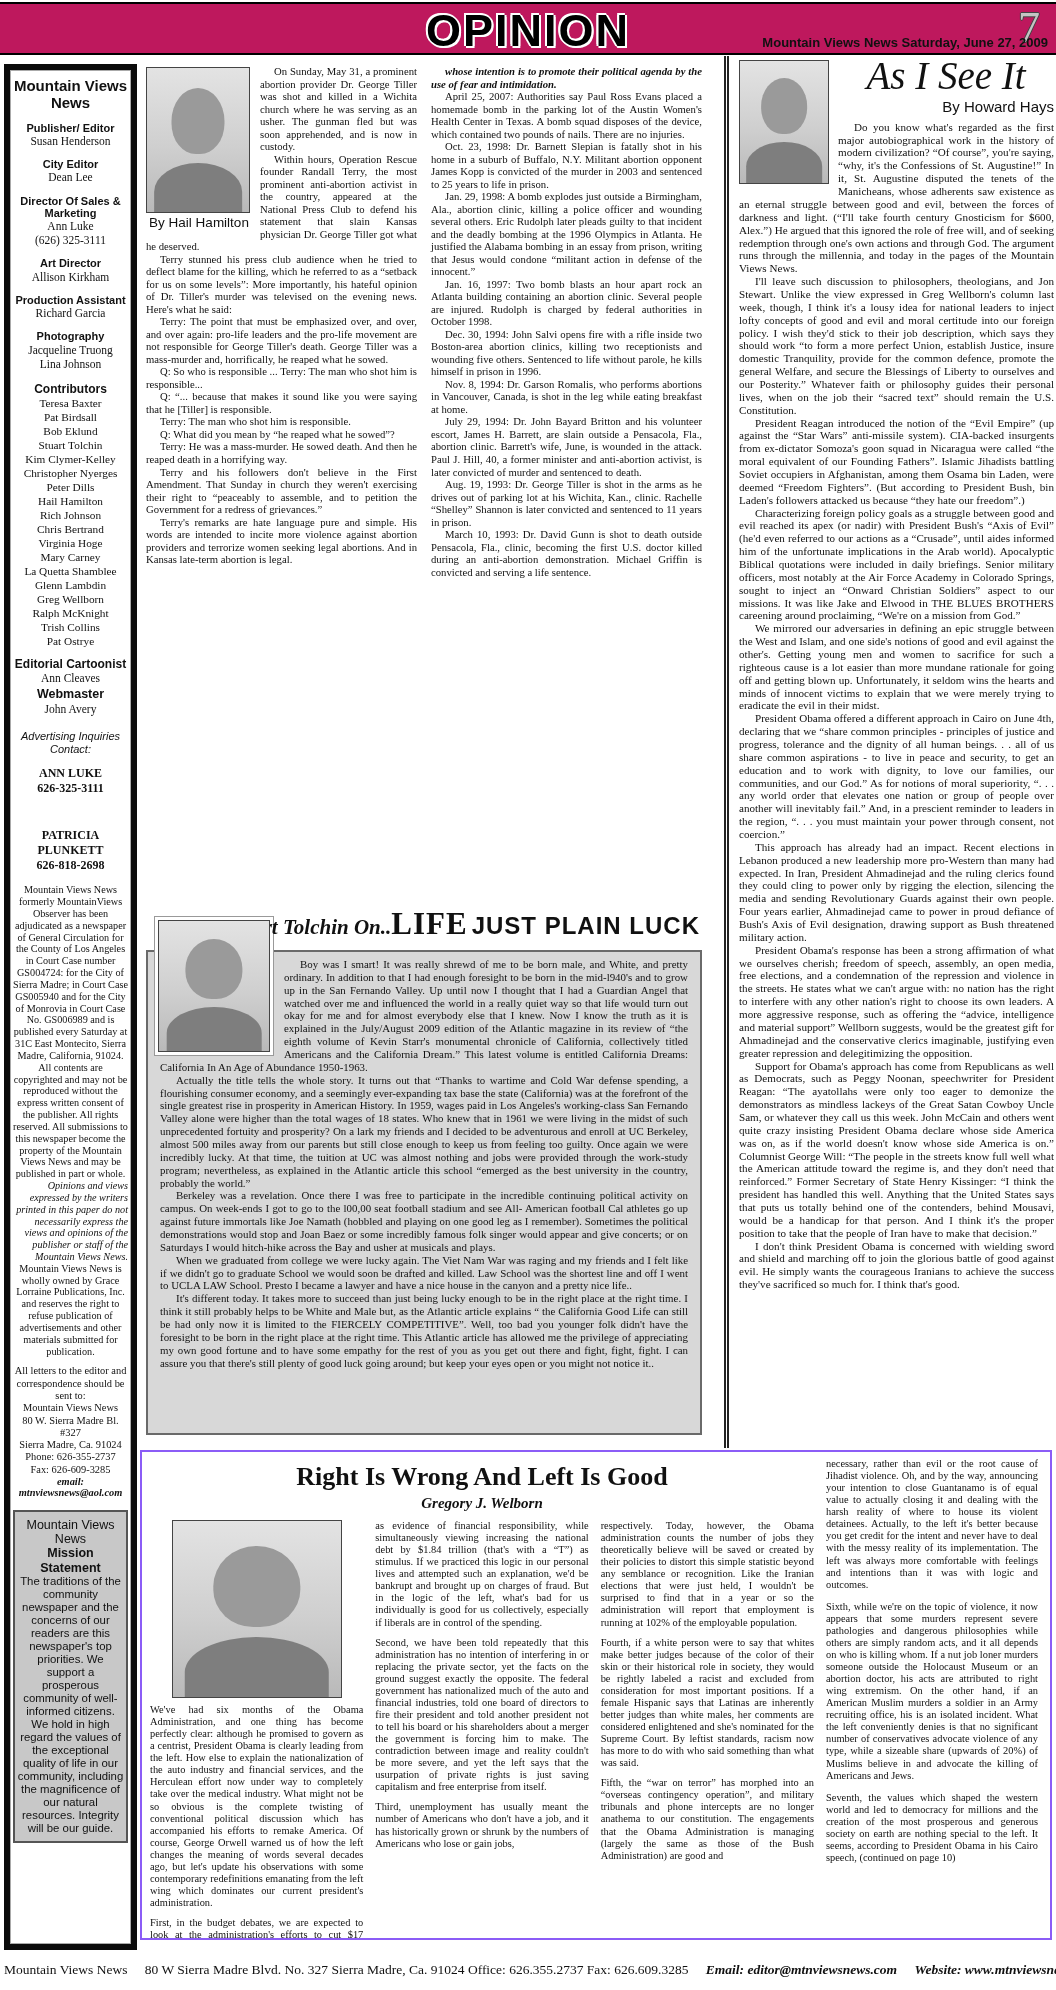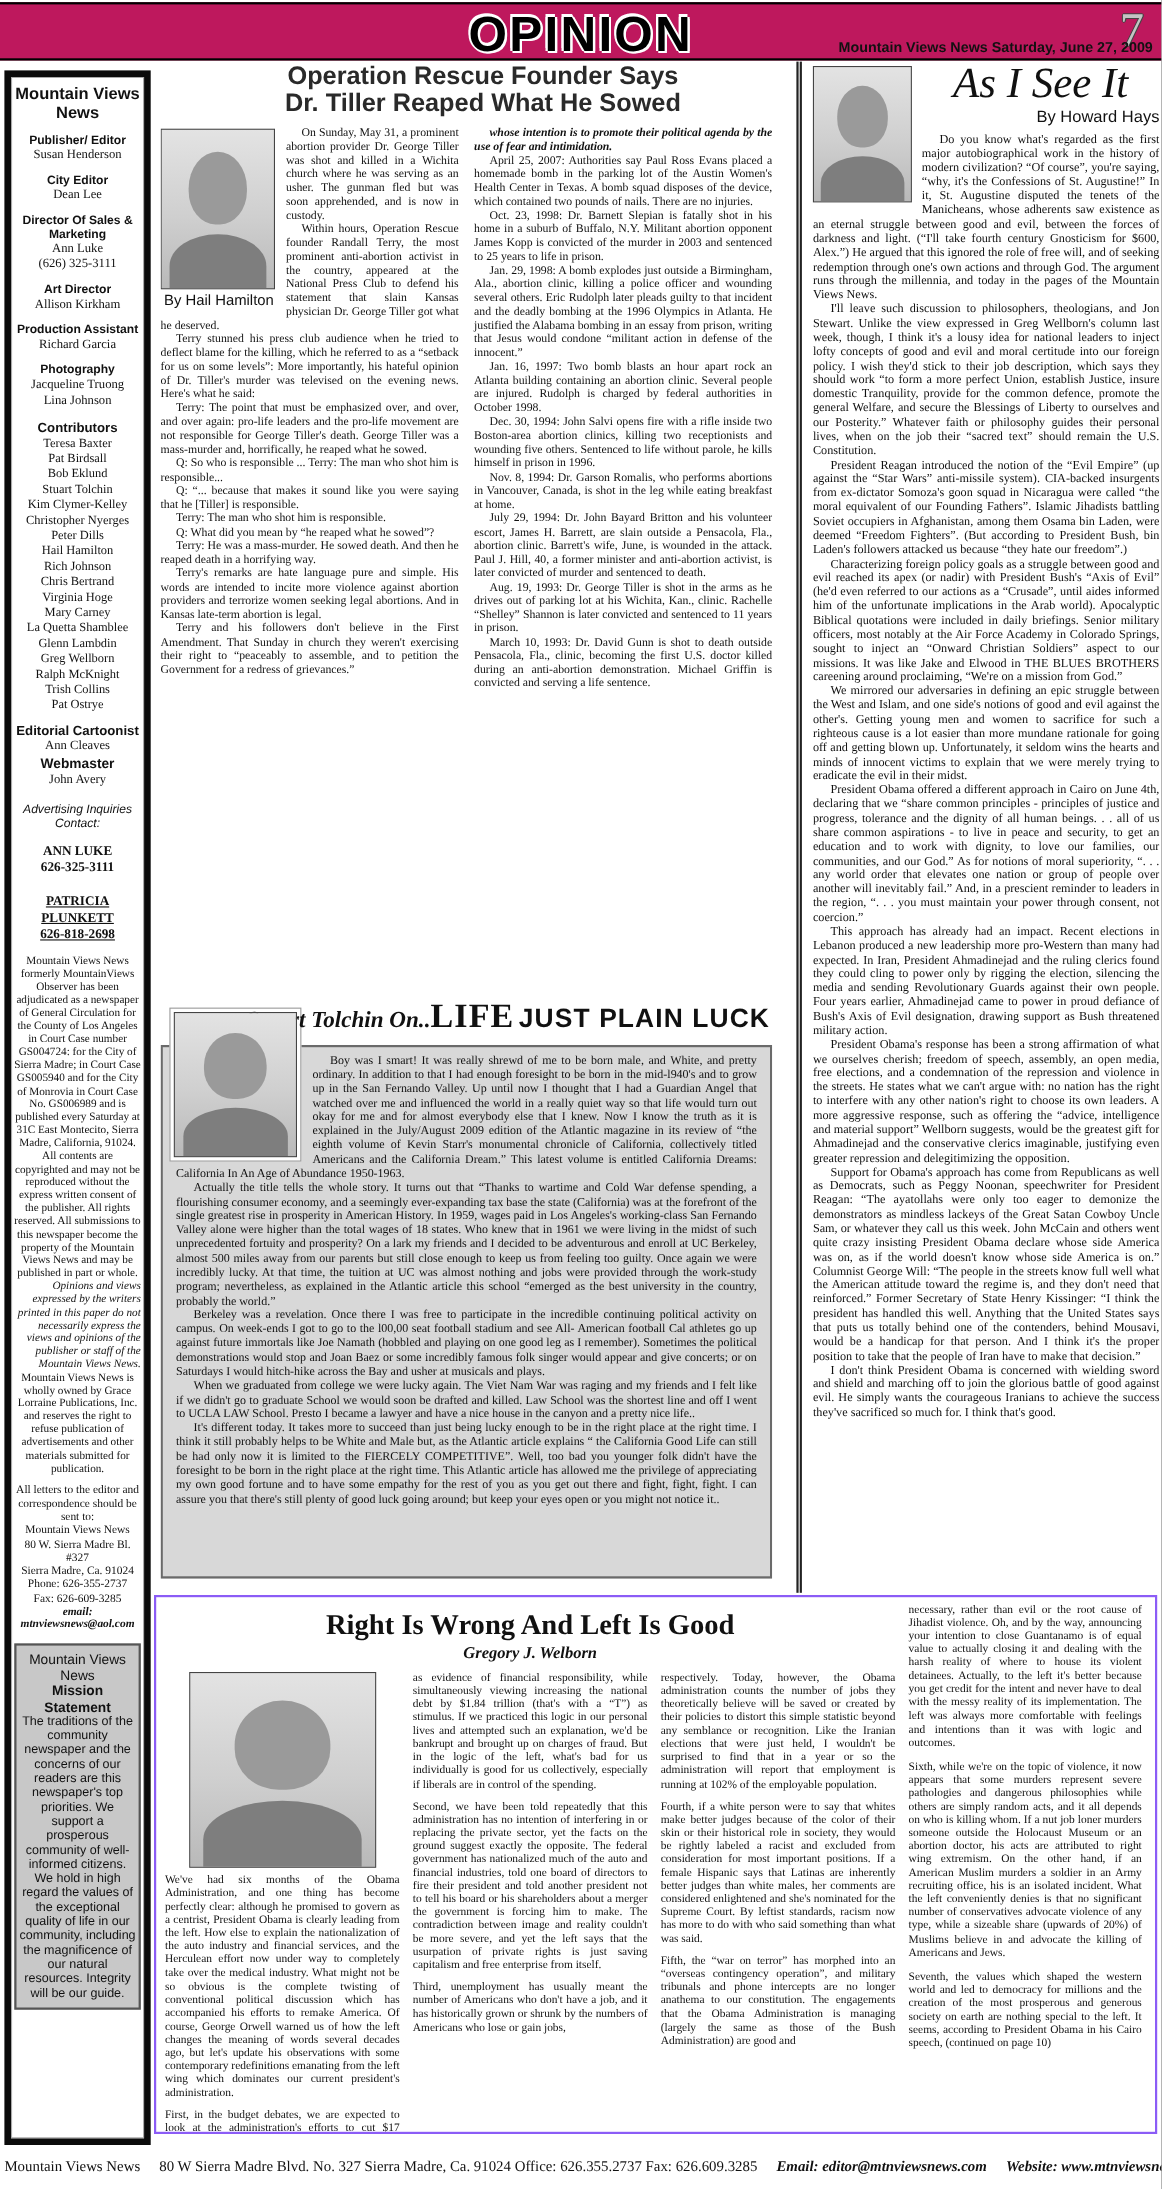--- a/index.html
+++ b/index.html
@@ -168,21 +168,21 @@
     <div class="sb-role" style="font-size:12.5px; margin-top:2px;">Webmaster</div>
     <div class="sb-names">
         <div>John Avery</div>
       </div>
 
     <div class="sb-ital">Advertising Inquiries Contact:</div>
     <div class="sb-contact">
       <div>ANN LUKE</div>
       <div>626-325-3111</div>
     </div>
-    <div class="sb-contact" style="margin-top:16px;text-decoration:underline;">
+    <div class="sb-contact" style="margin-top:32px;">
       <div>PATRICIA PLUNKETT</div>
       <div>626-818-2698</div>
     </div>
 
     <div class="sb-legal">Mountain Views News formerly MountainViews Observer has been adjudicated as a newspaper of General Circulation for the County of Los Angeles in Court Case number GS004724:  for the City of Sierra Madre; in Court Case GS005940 and for the City of Monrovia in Court Case No. GS006989 and is published every Saturday at 31C East Montecito, Sierra Madre, California, 91024.  All contents are copyrighted and may not be reproduced without the express written consent of the publisher.  All rights reserved.  All submissions to this newspaper become the property of the Mountain Views News and may be published in part or whole.</div>
     <div class="sb-legal-ital">Opinions and views expressed by the writers printed in this paper do not necessarily express the views and opinions of the publisher or staff of the Mountain Views News.</div>
     <div class="sb-legal" style="margin-top:0;">Mountain Views News is wholly owned by Grace Lorraine Publications, Inc. and reserves the right to refuse publication of advertisements and other materials submitted for publication.</div>
     <div class="sb-letters">All letters to the editor and correspondence should be sent to:</div>
     <div class="sb-letters" style="margin-top:0;">Mountain Views News
 80 W. Sierra Madre Bl.  #327
@@ -193,41 +193,37 @@
     <div class="sb-email">mtnviewsnews@aol.com</div>
 
     <div class="mission">
       <div class="mission-t1">Mountain Views News</div>
       <div class="mission-t2">Mission Statement</div>
       <div>The traditions of the community newspaper and the concerns of our readers are this newspaper's top priorities.  We support a prosperous community of well-informed citizens.  We hold in high regard the values of the exceptional quality of life in our community, including the magnificence of our natural resources.  Integrity will be our guide.</div>
     </div>
   </div>
 
   <div class="tiller">
-    <div class="t-headline">
-      <div>Operation Rescue  Founder Says</div>
-      <div>Dr. Tiller Reaped What He Sowed</div>
-    </div>
     <div class="t-cols">
       <div class="t-col">
         <div class="t-photo-wrap">
           <div class="portrait t-photo"></div>
           <div class="t-caption">By Hail Hamilton</div>
         </div>
       <p>On Sunday, May 31, a prominent abortion provider Dr. George Tiller was shot and killed in a Wichita church where he was serving as an usher. The gunman fled but was soon apprehended, and is now in custody.</p>
           <p>Within hours, Operation Rescue founder Randall Terry, the most prominent anti-abortion activist in the country, appeared at the National Press Club to defend his statement that slain Kansas physician Dr. George Tiller got what he deserved.</p>
           <p>Terry stunned his press club audience when he tried to deflect blame for the killing, which he referred to as a “setback for us on some levels”: More importantly, his hateful opinion of Dr. Tiller's murder was televised on the evening news. Here's what he said:</p>
           <p>Terry: The point that must be emphasized over, and over, and over again: pro-life leaders and the pro-life movement are not responsible for George Tiller's death. George Tiller was a mass-murder and, horrifically, he reaped what he sowed.</p>
           <p>Q: So who is responsible ... Terry: The man who shot him is responsible...</p>
           <p>Q: “... because that makes it sound like you were saying that he [Tiller] is responsible.</p>
           <p>Terry: The man who shot him is responsible.</p>
           <p>Q: What did you mean by “he reaped what he sowed”?</p>
           <p>Terry: He was a mass-murder. He sowed death. And then he reaped death in a horrifying way.</p>
+          <p>Terry and his followers don't believe in the First Amendment. That Sunday in church they weren't exercising their right to “peaceably to assemble, and to petition the Government for a redress of grievances.”</p>
           <p>Terry's remarks are hate language pure and simple. His words are intended to incite more violence against abortion providers and terrorize women seeking legal abortions. And in Kansas late-term abortion is legal.</p>
-          <p>Terry and his followers don't believe in the First Amendment. That Sunday in church they weren't exercising their right to “peaceably to assemble, and to petition the Government for a redress of grievances.”</p>
         </div>
       <div class="t-col">
         <p class="t-lead">whose intention is to promote their political agenda by the use of fear and intimidation.</p>
       <p>April 25, 2007: Authorities say Paul Ross Evans placed a homemade bomb in the parking lot of the Austin Women's Health Center in Texas. A bomb squad disposes of the device, which contained two pounds of nails. There are no injuries.</p>
           <p>Oct. 23, 1998: Dr. Barnett Slepian is fatally shot in his home in a suburb of Buffalo, N.Y. Militant abortion opponent James Kopp is convicted of the murder in 2003 and sentenced to 25 years to life in prison.</p>
           <p>Jan. 29, 1998: A bomb explodes just outside a Birmingham, Ala., abortion clinic, killing a police officer and wounding several others. Eric Rudolph later pleads guilty to that incident and the deadly bombing at the 1996 Olympics in Atlanta. He justified the Alabama bombing in an essay from prison, writing that Jesus would condone “militant action in defense of the innocent.”</p>
           <p>Jan. 16, 1997: Two bomb blasts an hour apart rock an Atlanta building containing an abortion clinic. Several people are injured. Rudolph is charged by federal authorities in October 1998.</p>
           <p>Dec. 30, 1994: John Salvi opens fire with a rifle inside two Boston-area abortion clinics, killing two receptionists and wounding five others. Sentenced to life without parole, he kills himself in prison in 1996.</p>
           <p>Nov. 8, 1994: Dr. Garson Romalis, who performs abortions in Vancouver, Canada, is shot in the leg while eating breakfast at home.</p>
           <p>July 29, 1994: Dr. John Bayard Britton and his volunteer escort, James H. Barrett, are slain outside a Pensacola, Fla., abortion clinic. Barrett's wife, June, is wounded in the attack. Paul J. Hill, 40, a former minister and anti-abortion activist, is later convicted of murder and sentenced to death.</p>

